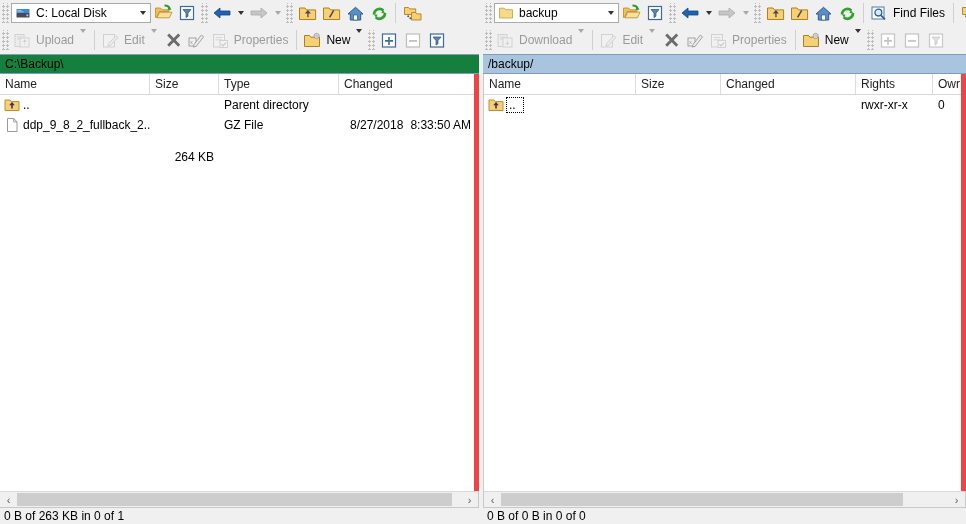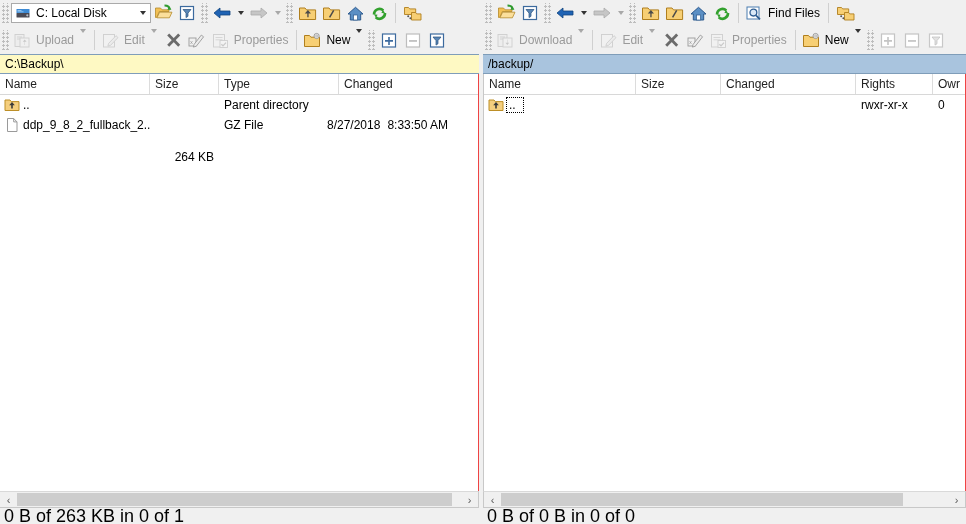--- a/index.html
+++ b/index.html
@@ -121,31 +121,31 @@
     background: #a9c4de;
     border-top: 1px solid #7f9db9;
     border-bottom: 1px solid #7f9db9;
     display: flex;
     align-items: center;
     padding-left: 5px;
     font-size: 12px;
     color: #000;
     box-sizing: border-box;
   }
-  .panel-left .pathbar { background: #fef9c3; }
+  .panel-left .pathbar { background: #15803d; }
   .panel-right .pathbar { background: #a9c4de; }
 
   .listview {
     position: absolute;
     top: 20px;
     left: 0; right: 0;
     bottom: 33px;
     background: #ffffff;
     border-left: 1px solid #c8c8c8;
-    border-right: 1px solid #ef4444;
+    border-right: 5px solid #ef4444;
     box-sizing: border-box;
     overflow: hidden;
   }
   .panel-left .listview { border-left: none; }
 
   .hdr {
     position: relative;
     height: 21px;
     background: #ffffff;
     border-bottom: 1px solid #d8d8d8;
@@ -242,21 +242,21 @@
     background: #cdcdcd;
   }
 
   
   .statusbar {
     position: absolute;
     left: 0; right: 0;
     bottom: 0;
     height: 16px;
     background: #f0f0f0;
-    font-size: 18px;
+    font-size: 12px;
     color: #000;
     display: flex;
     align-items: center;
     padding-left: 4px;
     box-sizing: border-box;
   }
   .divider-v {
     position: absolute;
     top: 54px;
     bottom: 0;
@@ -446,20 +446,31 @@
         <rect x="2.5" y="2" width="13" height="13" fill="#fff" stroke="#3c6a9e" stroke-width="1.2"></rect>
         <path d="M5 5h8l-3 3.6v3.2l-2 1.3V8.6z" fill="#5a86b5" stroke="#274f7c" stroke-width=".7"></path>
       </svg>
     </div>
   </div>
 
   <div class="tb-divider"></div>
 
   <div class="toolbar-row tb-right row1">
     <div class="grip"></div>
+    <div class="addr" style="width:125px">
+      <span>
+        <svg width="16" height="16" viewBox="0 0 16 16">
+          <path d="M1.5 13V3.2h4.7l1.2 1.5h7.1V13z" fill="#f7d98a" stroke="#c9a74e" stroke-width=".9"></path>
+        </svg>
+      </span>
+      <span class="addr-text">backup</span>
+      <span class="addr-arrow">
+          <i class="caret"></i>
+        </span>
+    </div>
 
     <div class="tbtn">
       <svg width="19" height="18" viewBox="0 0 19 18">
         <path d="M1.5 13.5V4h5l1.6 1.8H15v1.7H5.3L2.6 13.5z" fill="#f2c055" stroke="#b58a2a" stroke-width=".8"></path>
         <path d="M3 13.8l2.6-5.6H18l-2.6 5.6z" fill="#fbdf9b" stroke="#b58a2a" stroke-width=".8"></path>
         <path d="M10.5 1.5c3 0 5 1.7 5 4" fill="none" stroke="#2f9b2f" stroke-width="2"></path>
         <path d="M17.4 5.8l-2 -3.6 -2 3.6z" fill="#2f9b2f"></path>
       </svg>
     </div>
     <div class="tbtn">
@@ -654,21 +665,21 @@
             <span class="name-ico">
               <svg width="16" height="16" viewBox="0 0 16 16">
                 <path d="M3.5 1.5h6.2l3.3 3.4v9.6H3.5z" fill="#ffffff" stroke="#9a9a9a" stroke-width="1"></path>
                 <path d="M9.7 1.5v3.4h3.3" fill="none" stroke="#9a9a9a" stroke-width="1"></path>
               </svg>
             </span>
             <span class="name-txt">ddp_9_8_2_fullback_2...</span>
           </div>
           <div class="cell num" style="left:150px;width:69px">264 KB</div>
           <div class="cell" style="left:219px;width:120px">GZ File</div>
-          <div class="cell date" style="left:322px;width:139px">
+          <div class="cell date" style="left:345px;width:139px">
             <span class="d1">8/27/2018</span><span class="d2">8:33:50 AM</span>
           </div>
         </div>
       </div>
     </div>
 
     <div class="hscroll">
       <div class="sb-btn">‹</div>
       <div class="sb-track">
         <div class="sb-thumb" style="width:98%"></div>

